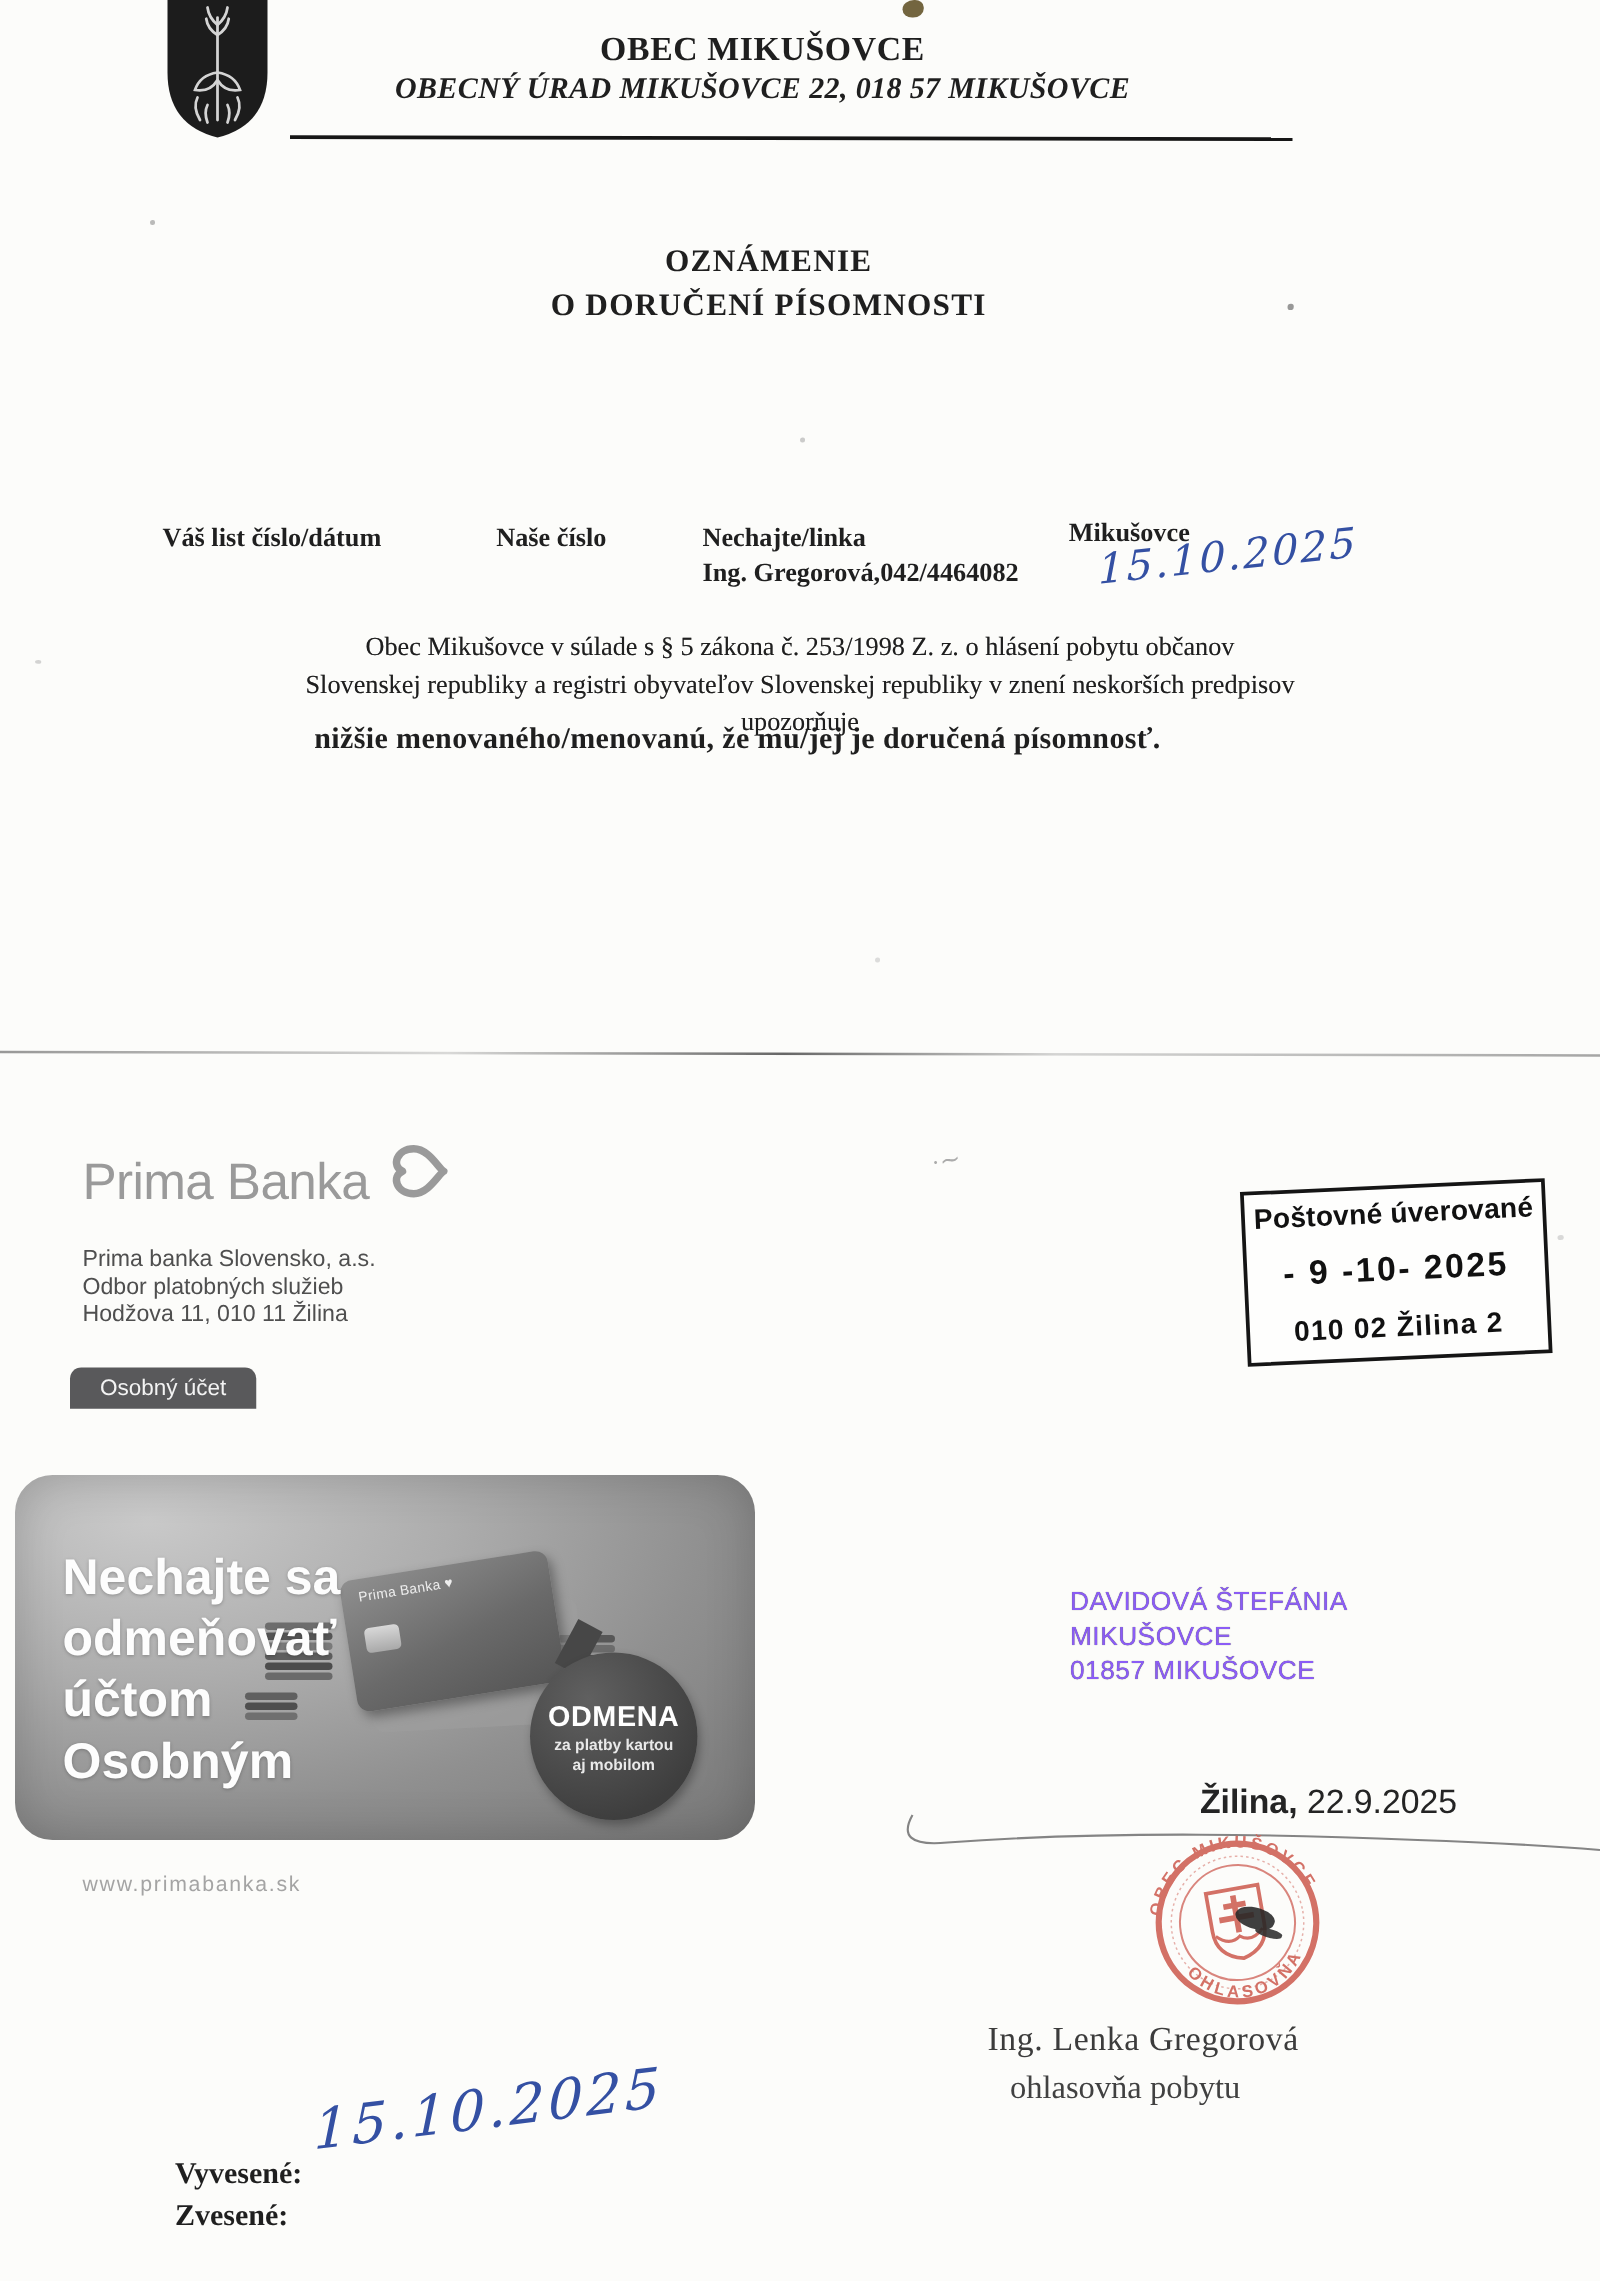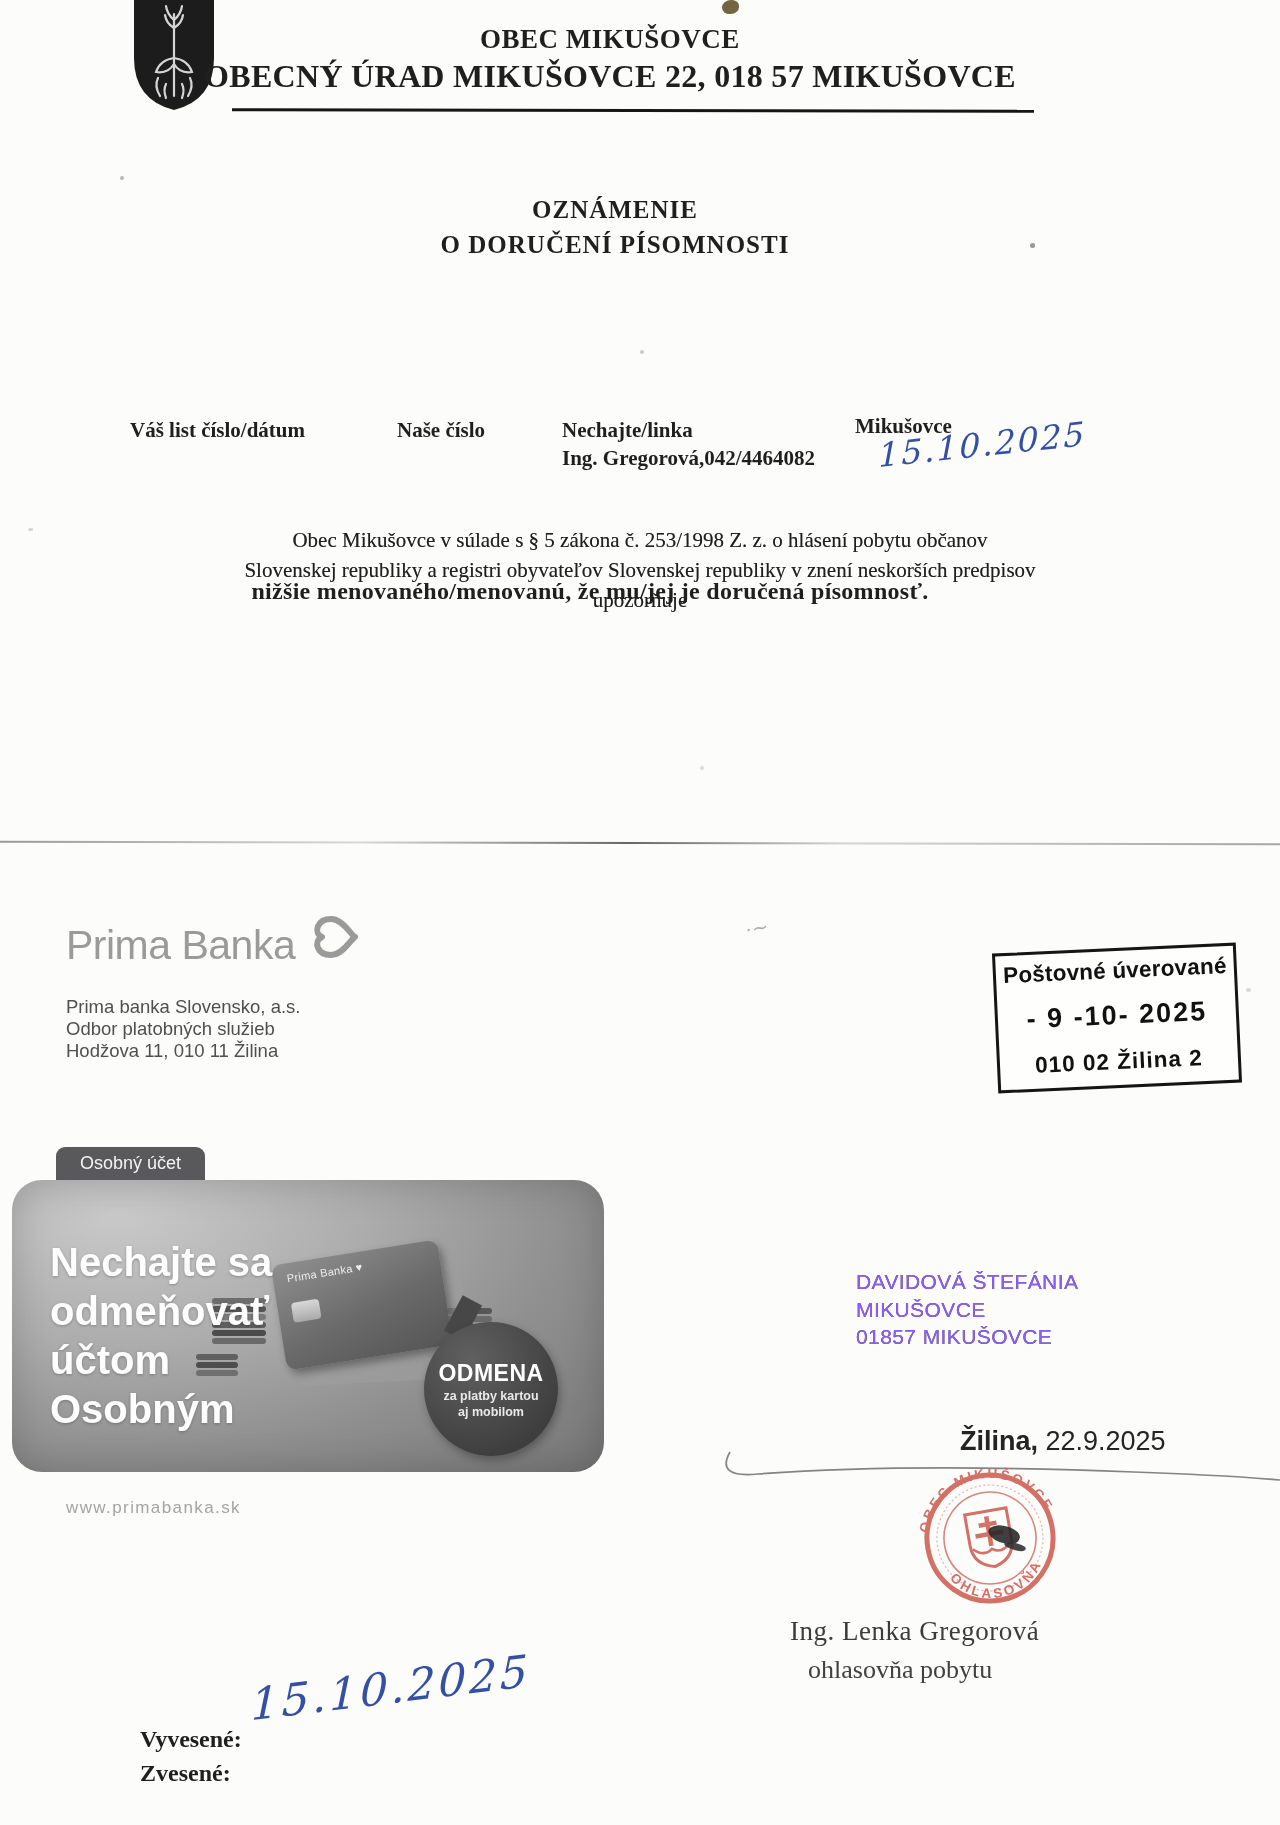--- a/index.html
+++ b/index.html
@@ -1,45 +1,45 @@
 <!DOCTYPE html>
 <html><head>
 <meta charset="utf-8">
 <style>
   html,body{margin:0;padding:0;background:#e8e8e6;}
   #page{position:relative;width:1280px;height:1825px;margin:0 auto;background:#fcfcfa;overflow:hidden;
         font-family:"Liberation Serif",serif;color:#1f1f1f;}
   .abs{position:absolute;}
   
   .org-name{left:0;right:60px;top:24px;text-align:center;font-size:27px;font-weight:bold;letter-spacing:.5px;}
-  .org-address{left:0;right:60px;top:58px;text-align:center;font-size:32px;font-weight:bold;letter-spacing:.3px;}
+  .org-address{left:0;right:60px;top:58px;text-align:center;font-size:24px;font-weight:bold;letter-spacing:.3px;font-style:italic;}
   .header-rule{left:232px;top:109px;width:802px;height:3px;background:#161616;transform:rotate(.12deg);}
   .doc-title{left:0;right:50px;top:192px;text-align:center;font-size:25px;font-weight:bold;letter-spacing:1px;line-height:35px;}
   
   .ref-label{font-size:21px;font-weight:bold;}
   .handwrite{font-family:"DejaVu Serif",serif;font-style:italic;color:#3450a3;}
   .hand-ref{left:878px;top:425px;font-size:33px;letter-spacing:2px;transform:rotate(-6deg) skewX(-6deg);}
   
-  .para{left:110px;width:1060px;text-align:center;font-size:21px;line-height:30px;text-shadow:0 0 .4px rgba(0,0,0,.45);margin-top:23px;}
+  .para{left:110px;width:1060px;text-align:center;font-size:21px;line-height:30px;text-shadow:0 0 .4px rgba(0,0,0,.45);}
   .emphasis{left:60px;width:1060px;top:578px;text-align:center;font-size:24px;font-weight:bold;letter-spacing:.3px;}
   
   .seam{left:0;top:842px;width:1280px;height:2px;transform:rotate(.12deg);
         background:linear-gradient(90deg,rgba(70,70,70,.55),rgba(110,110,110,.25) 28%,rgba(40,40,40,.7) 49%,rgba(120,120,120,.3) 66%,rgba(80,80,80,.5));}
   .speck{border-radius:60% 45% 55% 50%;}
   
   .prima-logo-text{font-family:"Liberation Sans",sans-serif;font-size:41px;color:#9a9a9a;letter-spacing:-.5px;}
   .sender-line{font-family:"Liberation Sans",sans-serif;font-size:18.5px;line-height:22px;color:#4f4f4f;}
   
   .postage{left:995px;top:948px;width:226px;border:3px solid #151515;transform:rotate(-2.6deg);
            font-family:"Liberation Sans",sans-serif;text-align:center;color:#111;padding:7px 6px 10px;background:rgba(255,255,255,.6);}
   .postage .l1{font-size:22.5px;font-weight:bold;letter-spacing:.2px;}
   .postage .l2{font-size:27px;font-weight:bold;letter-spacing:2px;margin-top:16px;}
   .postage .l3{font-size:22.5px;font-weight:bold;letter-spacing:1px;margin-top:18px;}
   
-  .ad-tab{left:56px;top:1147px;height:33px;line-height:33px;padding:0 24px;background:#59595b;color:#f3f3f3;
+  .ad-tab{left:56px;top:1094px;height:33px;line-height:33px;padding:0 24px;background:#59595b;color:#f3f3f3;
           font-family:"Liberation Sans",sans-serif;font-size:18px;border-radius:9px 9px 0 0;}
   .promo-card{left:12px;top:1180px;width:592px;height:292px;border-radius:30px;
               background:radial-gradient(ellipse at 18% 12%,#c9c9c9 0%,#adadad 35%,#909090 65%,#767676 100%);
               box-shadow:inset 0 0 40px rgba(0,0,0,.18);}
   .promo-headline{left:50px;top:1238px;font-family:"Liberation Sans",sans-serif;font-weight:bold;font-size:40px;
                   line-height:49px;color:#fdfdfd;text-shadow:0 1px 3px rgba(0,0,0,.25);}
   .pay-card{left:278px;top:1252px;width:168px;height:106px;transform:rotate(-9deg);border-radius:10px;
             background:linear-gradient(160deg,#8f8f8f 0%,#6a6a6a 55%,#555 100%);box-shadow:3px 5px 9px rgba(0,0,0,.35);}
   .pay-card-back{left:296px;top:1282px;width:168px;height:100px;transform:rotate(-3deg);border-radius:10px;background:#9e9e9e;opacity:.6;}
   .card-logo{position:absolute;left:14px;top:9px;color:#ededed;font-family:"Liberation Sans",sans-serif;font-size:11px;letter-spacing:.3px;}

